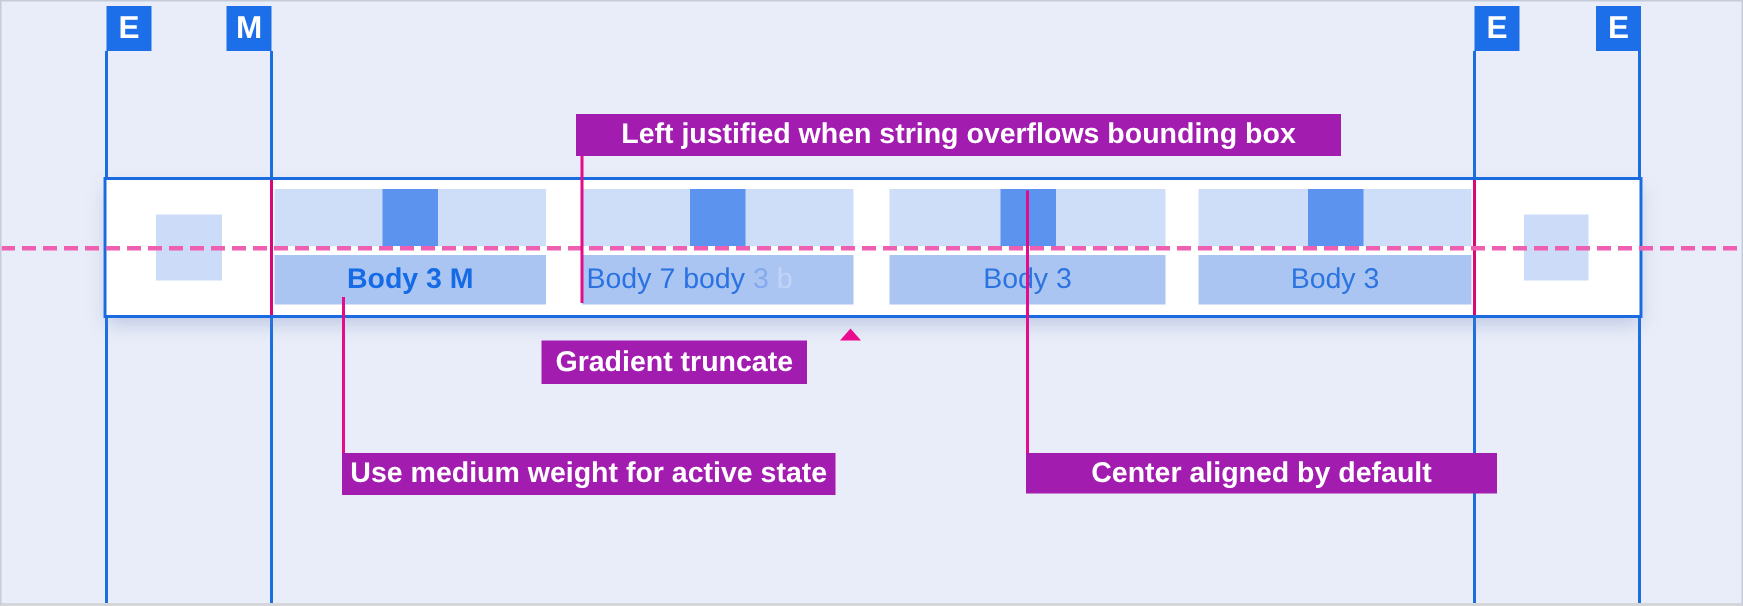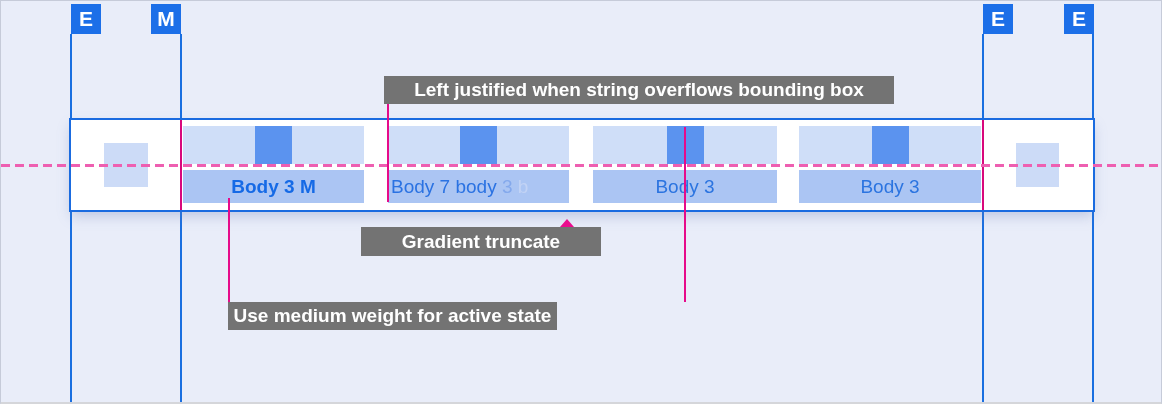--- a/index.html
+++ b/index.html
@@ -58,25 +58,25 @@
     position:absolute;left:0;top:163px;width:1160px;height:3px;z-index:4;
     background:repeating-linear-gradient(90deg,#ee5fb1 0 9px,transparent 9px 14px);
   }
   
   .connector{position:absolute;width:2px;background:#e60b8a;z-index:5;}
   .cn-left-justified{left:386px;top:103px;height:98px;}
   .cn-medium-weight{left:227px;top:197px;height:104px;}
   .cn-center-aligned{left:683px;top:126px;height:175px;}
   
   .note{
-    position:absolute;height:28px;line-height:28px;background:#737373;color:#fff;
+    position:absolute;height:28px;line-height:28px;background:#a21caf;color:#fff;
     font-size:19px;font-weight:700;text-align:center;z-index:6;white-space:nowrap;
   }
   .nt-left-justified{left:383px;top:75px;width:510px;}
-  .nt-gradient{left:360px;top:226px;width:240px;height:29px;line-height:29px;}
+  .nt-gradient{left:360px;top:226px;width:177px;height:29px;line-height:29px;}
   .nt-medium{left:227px;top:301px;width:329px;}
   .nt-center{left:683px;top:301px;width:314px;height:27px;line-height:27px;}
   .note-arrow{
     position:absolute;left:559px;top:218px;width:0;height:0;z-index:6;
     border-left:7px solid transparent;border-right:7px solid transparent;
     border-bottom:8px solid #ea0c8e;
   }
 </style>
 </head>
 <body>
@@ -132,14 +132,15 @@
   <div class="dashline"></div>
 
   <div class="connector cn-left-justified"></div>
   <div class="connector cn-medium-weight"></div>
   <div class="connector cn-center-aligned"></div>
 
   <div class="note nt-left-justified">Left justified when string overflows bounding box</div>
   <div class="note-arrow"></div>
   <div class="note nt-gradient">Gradient truncate</div>
   <div class="note nt-medium">Use medium weight for active state</div>
+  <div class="note nt-center">Center aligned by default</div>
 
 </div>
 
 </body></html>

